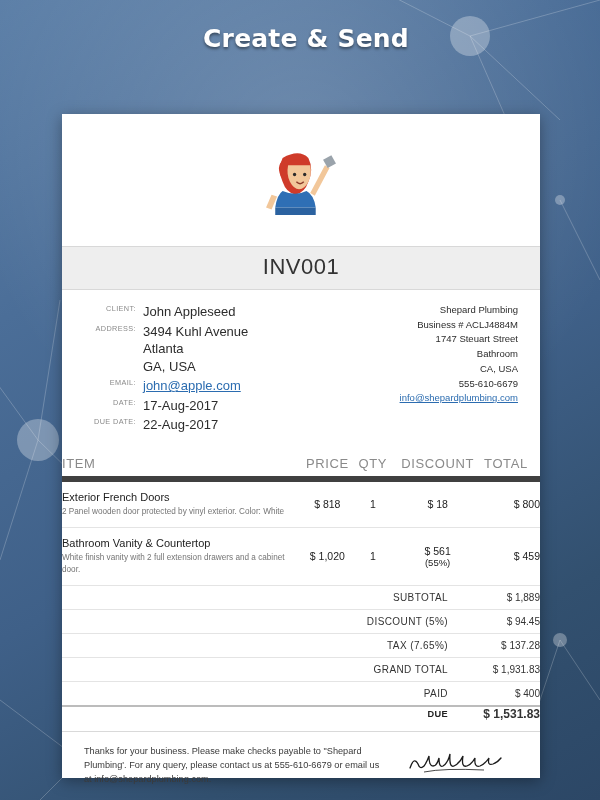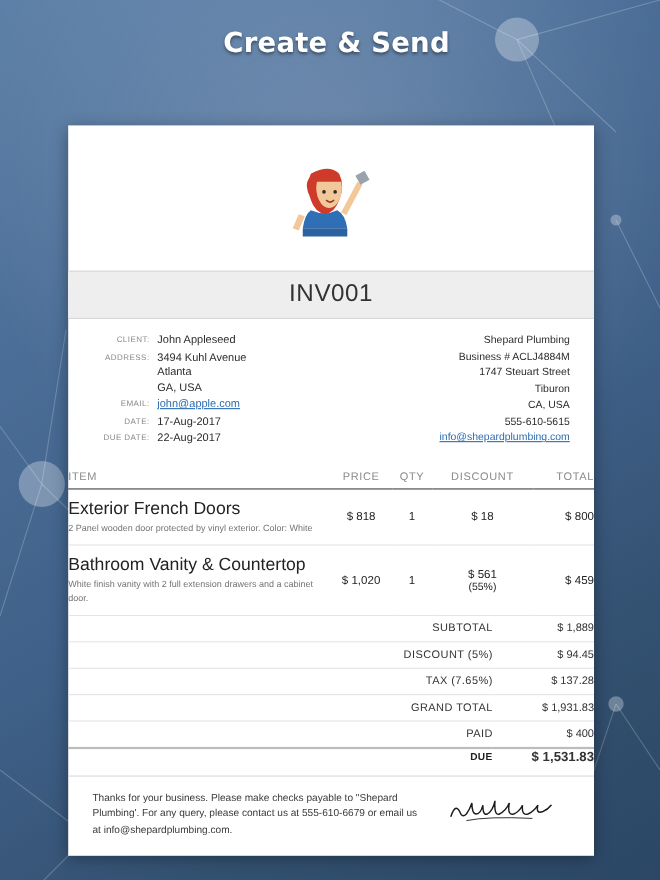--- a/index.html
+++ b/index.html
@@ -95,64 +95,64 @@
     width: 52px;
     text-align: right;
     color: #8a8a8a;
     font-size: 7.3px;
     letter-spacing: 0.4px;
     padding-right: 7px;
     padding-top: 1px;
     text-transform: uppercase;
   }
   .meta-val {
-    font-size: 10px;
+    font-size: 13px;
     color: #2c2c2c;
   }
   .meta-val.link, .link {
     color: #2b6cb0;
     text-decoration: underline;
   }
   .meta-right {
     text-align: right;
     font-size: 9.5px;
     color: #2c2c2c;
     line-height: 1.55;
   }
 
   table.items {
     width: 100%;
     border-collapse: collapse;
     margin-top: 6px;
   }
   table.items th {
-    font-size: 10px;
+    font-size: 13px;
     color: #8a8a8a;
     font-weight: normal;
     letter-spacing: 0.6px;
     text-transform: uppercase;
     padding: 6px 0 5px 0;
-    border-bottom: 1px solid #404040;
+    border-bottom: 6px solid #404040;
   }
   th.c-item { text-align: left; padding-left: 22px; }
   th.c-price, th.c-qty, th.c-disc, th.c-total { text-align: center; }
-  th.c-total { padding-right: 22px; text-align: right; }
+  th.c-total { padding-right: 22px; text-align: left; }
 
   table.items td {
     border-bottom: 1px solid #e4e4e4;
     vertical-align: middle;
     padding: 9px 0;
   }
   td.c-item {
     padding-left: 22px;
     padding-right: 14px;
     width: 238px;
   }
   .it-name {
-    font-size: 16px;
+    font-size: 11px;
     color: #222;
     margin-bottom: 3px;
   }
   .it-desc {
     font-size: 8.2px;
     color: #757575;
     line-height: 1.45;
   }
   td.c-price, td.c-qty, td.c-disc {
     text-align: center;
@@ -305,23 +305,23 @@
         <div class="meta-row">
           <div class="meta-key">DUE DATE:</div>
           <div class="meta-val">22-Aug-2017</div>
         </div>
       </div>
 
       <div class="meta-right">
         <div>Shepard Plumbing</div>
         <div>Business # ACLJ4884M</div>
         <div>1747 Steuart Street</div>
-        <div>Tiburon</div>
+        <div>Bathroom</div>
         <div>CA, USA</div>
-        <div>555-610-5615</div>
+        <div>555-610-6679</div>
         <div class="link">info@shepardplumbing.com</div>
       </div>
     </div>
 
     <table class="items">
       <thead>
         <tr>
           <th class="c-item">ITEM</th>
           <th class="c-price">PRICE</th>
           <th class="c-qty">QTY</th>

